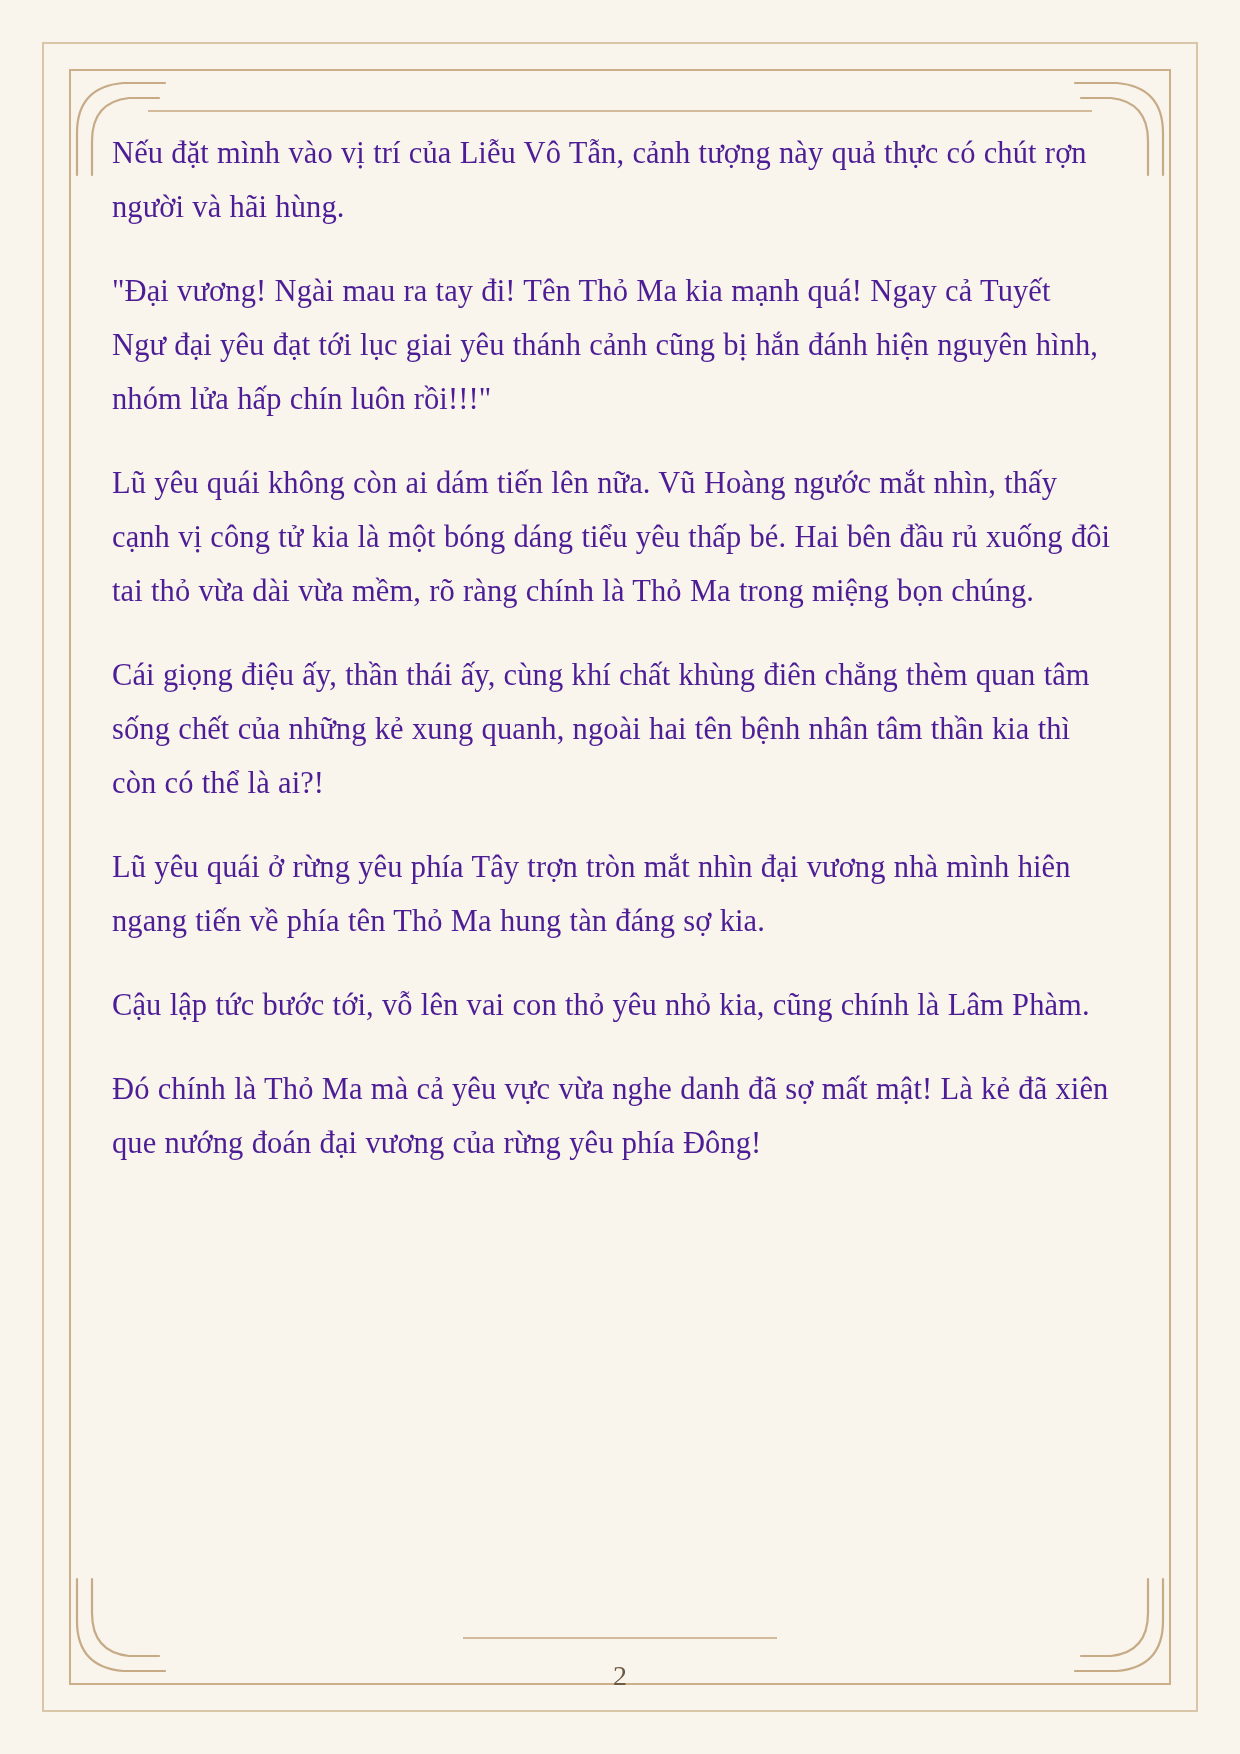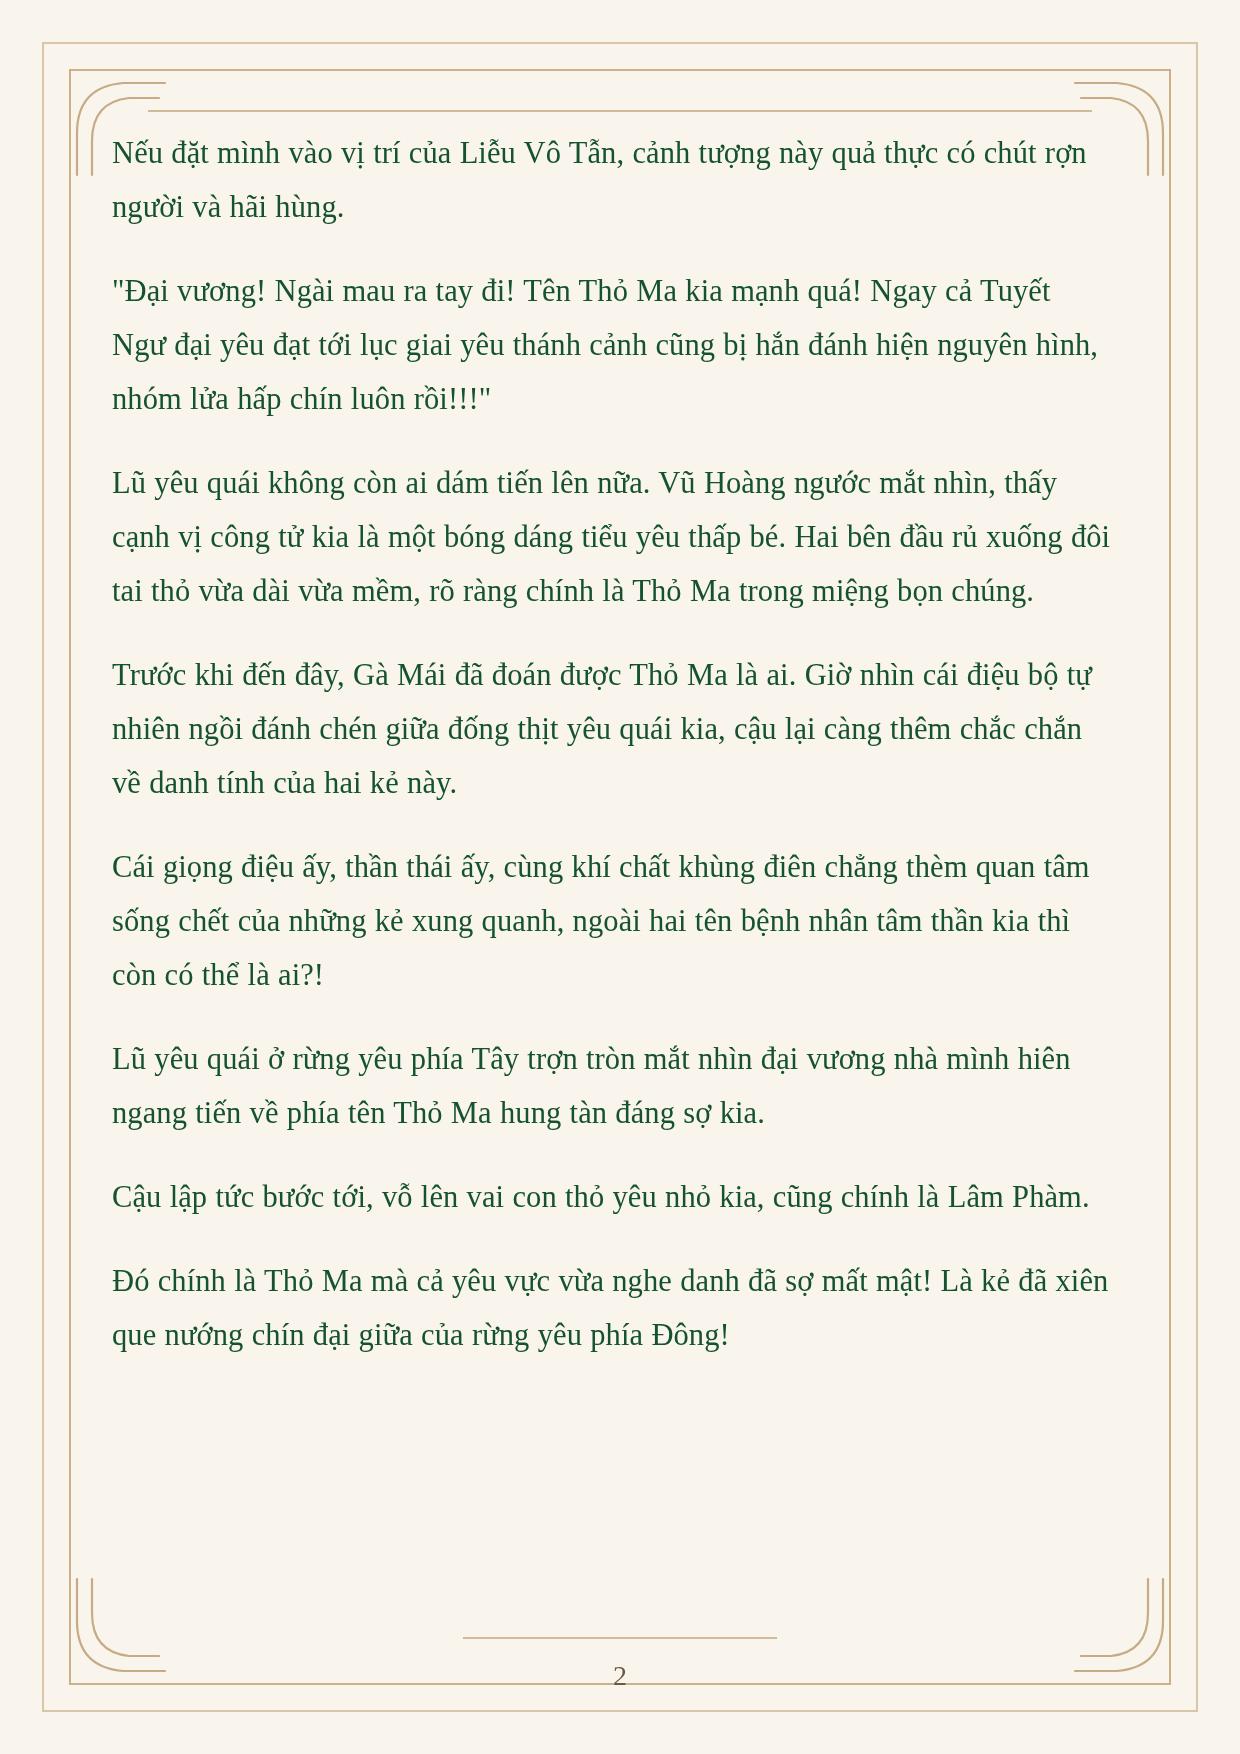--- a/index.html
+++ b/index.html
@@ -83,21 +83,21 @@
     left: 112px;
     top: 126px;
     width: 1000px;
     bottom: 150px;
   }
 
   p.para {
     margin: 0 0 30px 0;
     font-size: 30.5px;
     line-height: 54px;
-    color: #14532d;
+    color: #4c1d95;
     text-align: left;
     letter-spacing: 0.1px;
     word-spacing: 0.5px;
   }
   p.para:last-child { margin-bottom: 0; }
 
   
   #footer {
     position: absolute;
     left: 0;
@@ -144,24 +144,23 @@
     </svg>
   </div>
 
   <div class="rule rule-top"></div>
   <div class="rule rule-bottom"></div>
 
   <div id="content">
     <p class="para">Nếu đặt mình vào vị trí của Liễu Vô Tẫn, cảnh tượng này quả thực có chút rợn người và hãi hùng.</p>
     <p class="para">"Đại vương! Ngài mau ra tay đi! Tên Thỏ Ma kia mạnh quá! Ngay cả Tuyết Ngư đại yêu đạt tới lục giai yêu thánh cảnh cũng bị hắn đánh hiện nguyên hình, nhóm lửa hấp chín luôn rồi!!!"</p>
     <p class="para">Lũ yêu quái không còn ai dám tiến lên nữa. Vũ Hoàng ngước mắt nhìn, thấy cạnh vị công tử kia là một bóng dáng tiểu yêu thấp bé. Hai bên đầu rủ xuống đôi tai thỏ vừa dài vừa mềm, rõ ràng chính là Thỏ Ma trong miệng bọn chúng.</p>
-    <p class="para">Trước khi đến đây, Gà Mái đã đoán được Thỏ Ma là ai. Giờ nhìn cái điệu bộ tự nhiên ngồi đánh chén giữa đống thịt yêu quái kia, cậu lại càng thêm chắc chắn về danh tính của hai kẻ này.</p>
     <p class="para">Cái giọng điệu ấy, thần thái ấy, cùng khí chất khùng điên chẳng thèm quan tâm sống chết của những kẻ xung quanh, ngoài hai tên bệnh nhân tâm thần kia thì còn có thể là ai?!</p>
     <p class="para">Lũ yêu quái ở rừng yêu phía Tây trợn tròn mắt nhìn đại vương nhà mình hiên ngang tiến về phía tên Thỏ Ma hung tàn đáng sợ kia.</p>
     <p class="para">Cậu lập tức bước tới, vỗ lên vai con thỏ yêu nhỏ kia, cũng chính là Lâm Phàm.</p>
-    <p class="para">Đó chính là Thỏ Ma mà cả yêu vực vừa nghe danh đã sợ mất mật! Là kẻ đã xiên que nướng chín đại giữa của rừng yêu phía Đông!</p>
+    <p class="para">Đó chính là Thỏ Ma mà cả yêu vực vừa nghe danh đã sợ mất mật! Là kẻ đã xiên que nướng đoán đại vương của rừng yêu phía Đông!</p>
   </div>
 
   <div id="footer">
     <span id="page-number">2</span>
   </div>
 
 </div>
 
 </body></html>

